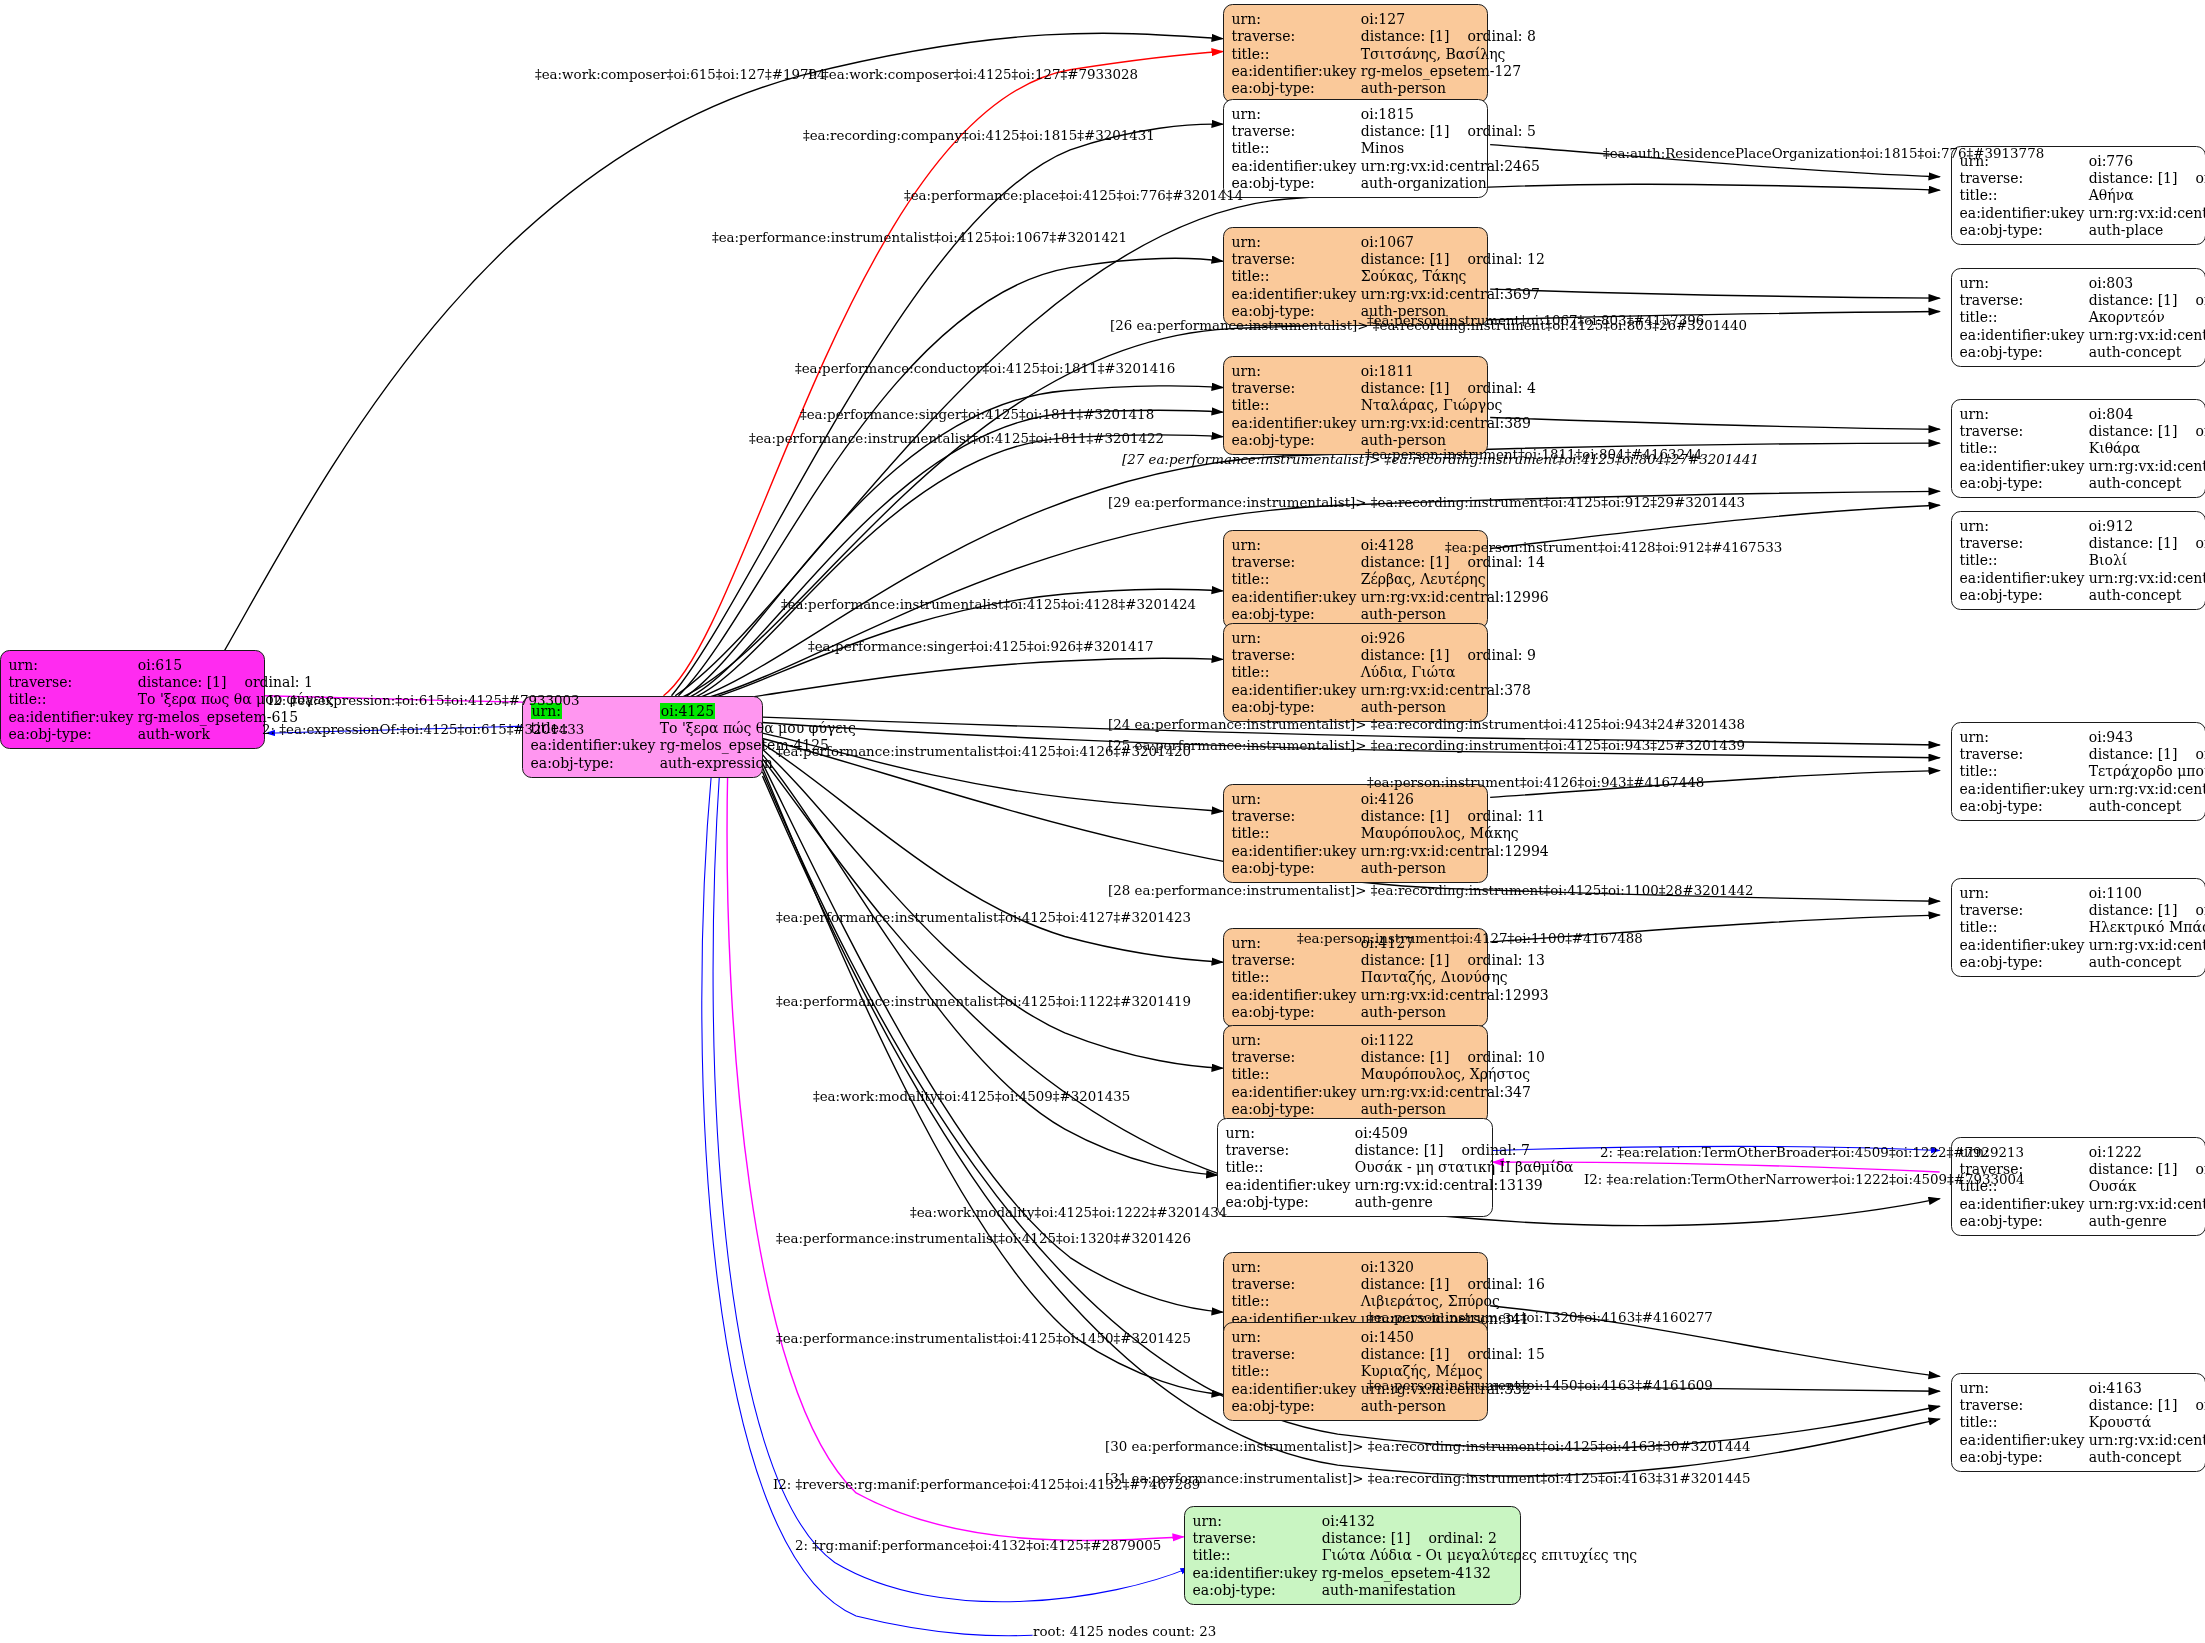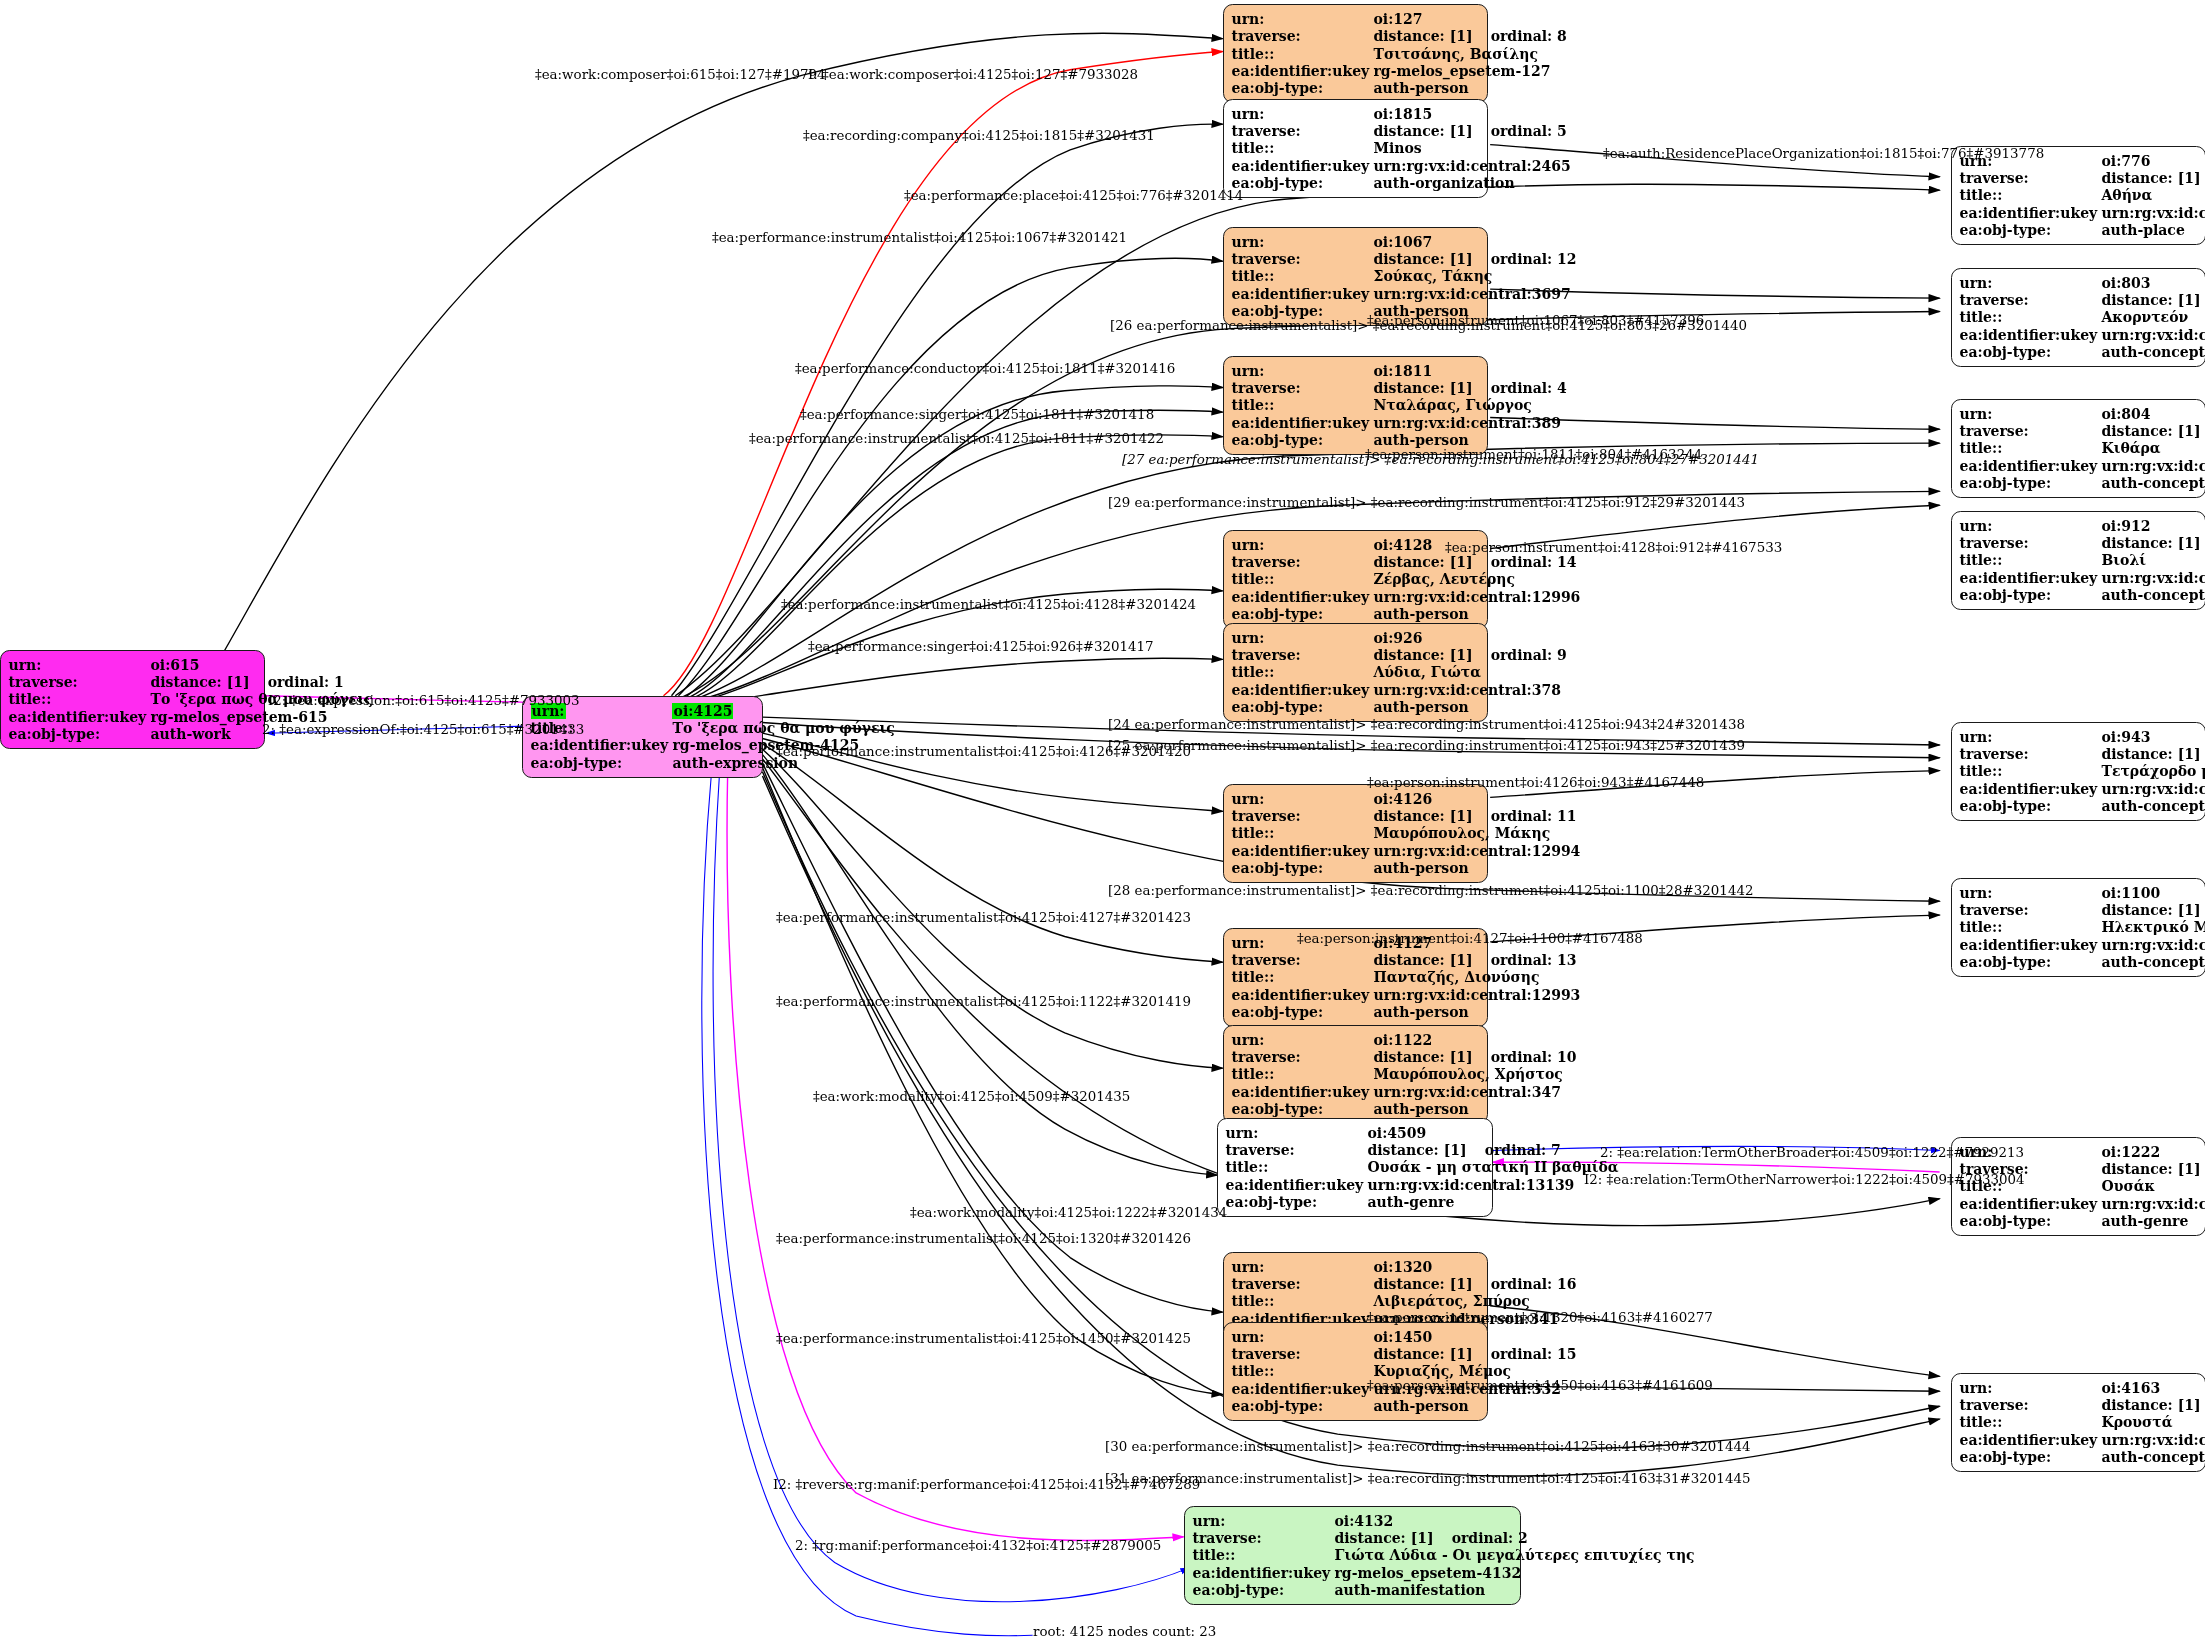--- a/index.html
+++ b/index.html
@@ -1,21 +1,21 @@
 <!DOCTYPE html>
 <html style="font-size:8.6px"><head>
 <meta charset="utf-8">
 <style>
   html,body{margin:0;padding:0;background:#ffffff;}
   #canvas{position:relative;width:2205px;height:1644px;background:#fff;
     font-family:"DejaVu Serif","Liberation Serif",serif;overflow:hidden;}
   svg#edges{position:absolute;left:0;top:0;width:2205px;height:1644px;}
   .node{position:absolute;border:1.3px solid #1a1a1a;border-radius:9.6px;
     box-sizing:border-box;padding:5.4px 7.5px;background:#ffffff;}
-  .node table{border-collapse:collapse;width:100%;font-weight:bold;}
+  .node table{border-collapse:collapse;width:100%;}
   .node td{font-size:14px;line-height:1.16;padding:0.5px 0;white-space:nowrap;
     vertical-align:top;color:#000;}
   .node td.k{width:126px;padding-right:4.3px;}
   .node td.v{}
   .node.orange{background:#fac99a;}
   .node.magenta{background:#ff2bf0;}
   .node.pinkctr{background:#ff96f0;}
   .node.green{background:#c9f5c2;}
   .node.white{background:#ffffff;}
   .hl{background:#00e500;display:inline-block;padding:0 1.1px;}

